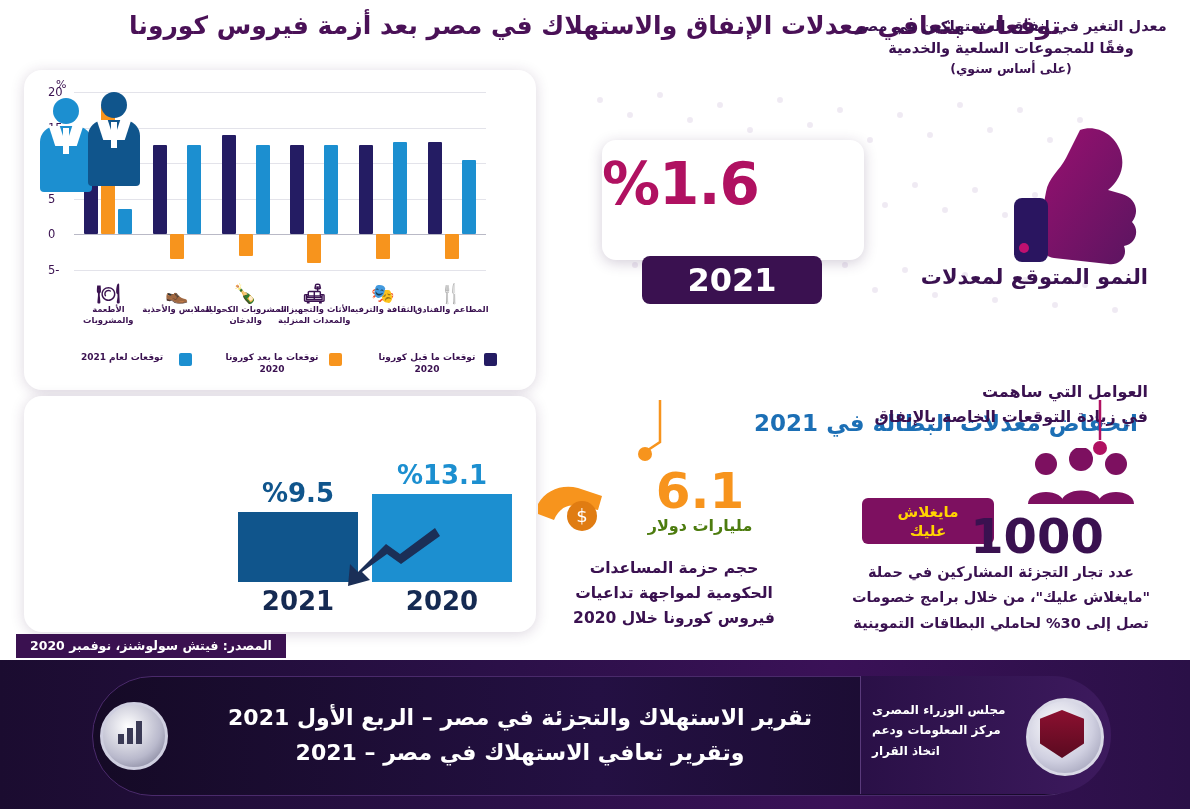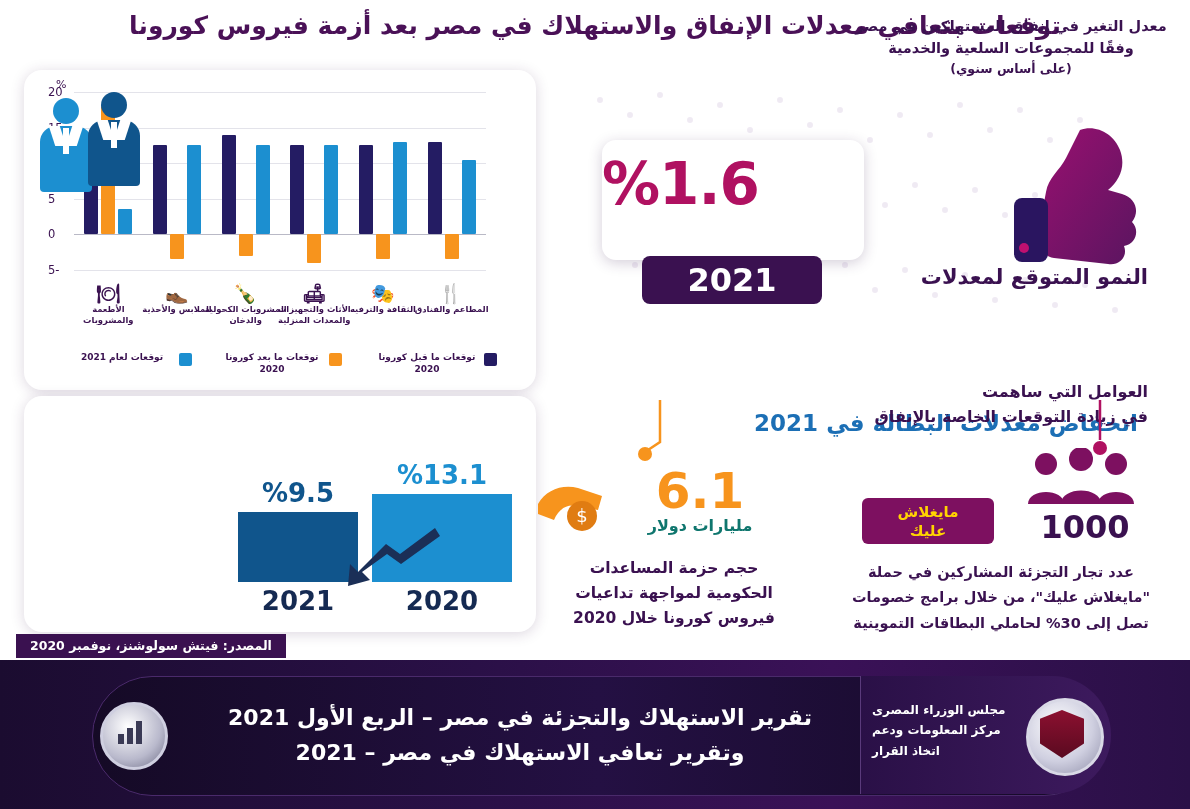--- a/index.html
+++ b/index.html
@@ -109,40 +109,40 @@
   }
   .factors .t1{color:#3a1150;}
   .connector{position:absolute;}
 
   .val61{
     position:absolute;left:600px;top:462px;width:200px;text-align:center;
     color:#f7941d;font-size:50px;font-weight:bold;
   }
   .unit61{
     position:absolute;left:600px;top:516px;width:200px;text-align:center;
-    color:#0f766e;font-size:16px;font-weight:bold;direction:rtl;
+    color:#4d7c0f;font-size:16px;font-weight:bold;direction:rtl;
   }
   .desc61{
     position:absolute;left:548px;top:556px;width:252px;text-align:center;
     color:#3a1150;font-size:15.5px;font-weight:bold;line-height:1.6;direction:rtl;
   }
   .hand-money{position:absolute;left:532px;top:470px;width:74px;height:70px;}
 
   .tag{
     position:absolute;left:862px;top:498px;width:132px;height:46px;
     background:#7d1060;border-radius:6px;
   }
   .tag-text{
     position:absolute;left:862px;top:498px;width:132px;height:46px;
     color:#ffd400;font-size:15px;font-weight:bold;text-align:center;
     line-height:1.25;padding-top:5px;box-sizing:border-box;direction:rtl;
   }
   .val1000{
-    position:absolute;left:1000px;top:508px;width:170px;text-align:center;
-    color:#3a1150;font-size:32px;font-weight:bold;
+    position:absolute;left:952px;top:508px;width:170px;text-align:center;
+    color:#3a1150;font-size:48px;font-weight:bold;
   }
   .people-icon{position:absolute;left:1016px;top:448px;width:130px;height:60px;}
   .desc1000{
     position:absolute;left:836px;top:560px;width:330px;text-align:center;
     color:#3a1150;font-size:14.5px;font-weight:bold;line-height:1.75;direction:rtl;
   }
 
   
   .footer{position:absolute;left:0;top:660px;width:1190px;height:149px;
     background:linear-gradient(90deg,#1b0c30 0%,#2a1047 40%,#3a1157 70%,#2a1047 100%);}

